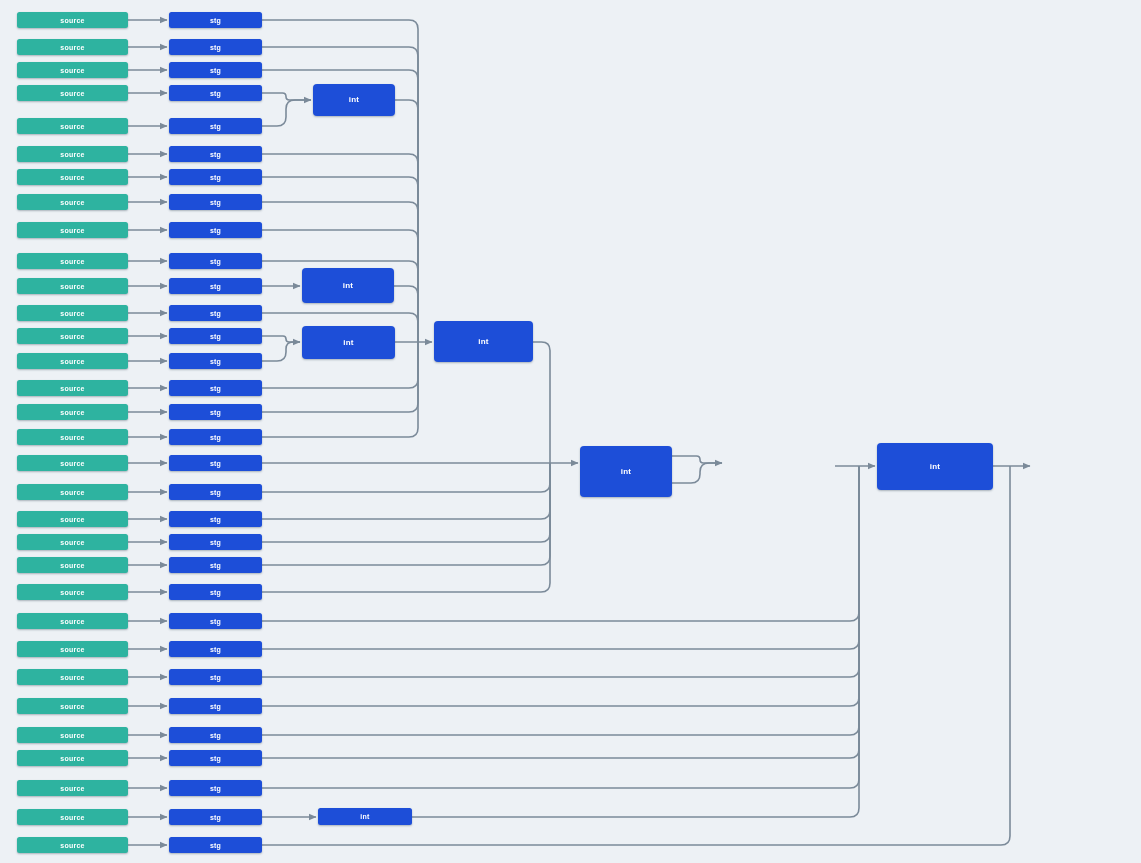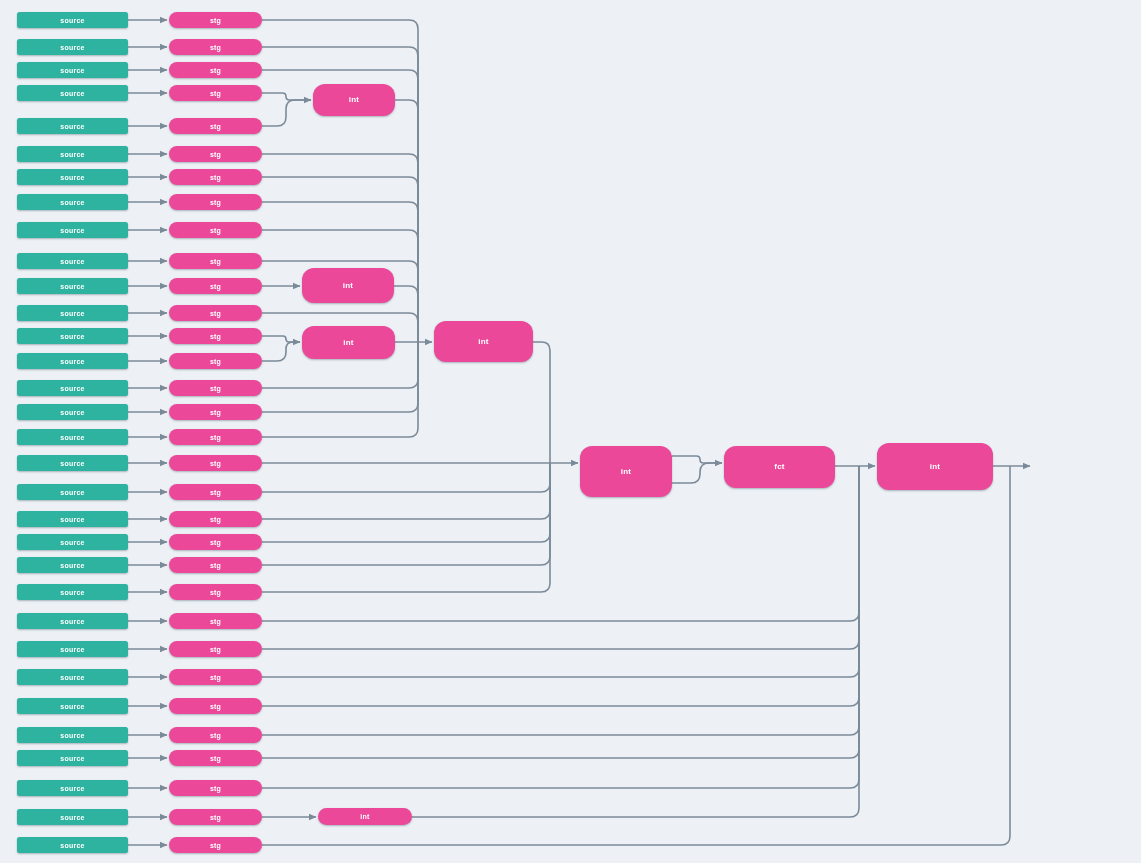--- a/index.html
+++ b/index.html
@@ -26,21 +26,21 @@
     justify-content:center;
     color:#ffffff;
     font-weight:bold;
     box-shadow:0 1px 2px rgba(44,62,80,.35);
     cursor:pointer;
     box-sizing:border-box;
   }
   .node.sm{border-radius:2.5px;}
   .node.lg{border-radius:4px;}
   .node.source{background:#2eb3a0;}
-  .node.model{background:#ec4899;border-radius:12px;}
+  .node.model{background:#1d4ed8;}
   .node span{
     font-size:7px;
     letter-spacing:.25px;
     pointer-events:none;
     line-height:1;
   }
   .node.lg span{font-size:8px;}
 </style>
 </head>
 <body>
@@ -363,23 +363,20 @@
       </div>
       <div class="node model lg" style="left: 302px; top: 326px; width: 93px; height: 33px;">
         <span>int</span>
       </div>
       <div class="node model lg" style="left: 434px; top: 321px; width: 99px; height: 41px;">
         <span>int</span>
       </div>
       <div class="node model lg" style="left: 580px; top: 446px; width: 92px; height: 51px;">
         <span>int</span>
       </div>
-      <div class="node model lg" style="left: 724px; top: 446px; width: 111px; height: 42px;">
-        <span>fct</span>
-      </div>
       <div class="node model lg" style="left: 877px; top: 443px; width: 116px; height: 47px;">
         <span>int</span>
       </div>
       <div class="node model sm" style="left: 318px; top: 808px; width: 94px; height: 17px;">
         <span>int</span>
       </div>
     </div>
 </div>
 
 </body></html>

